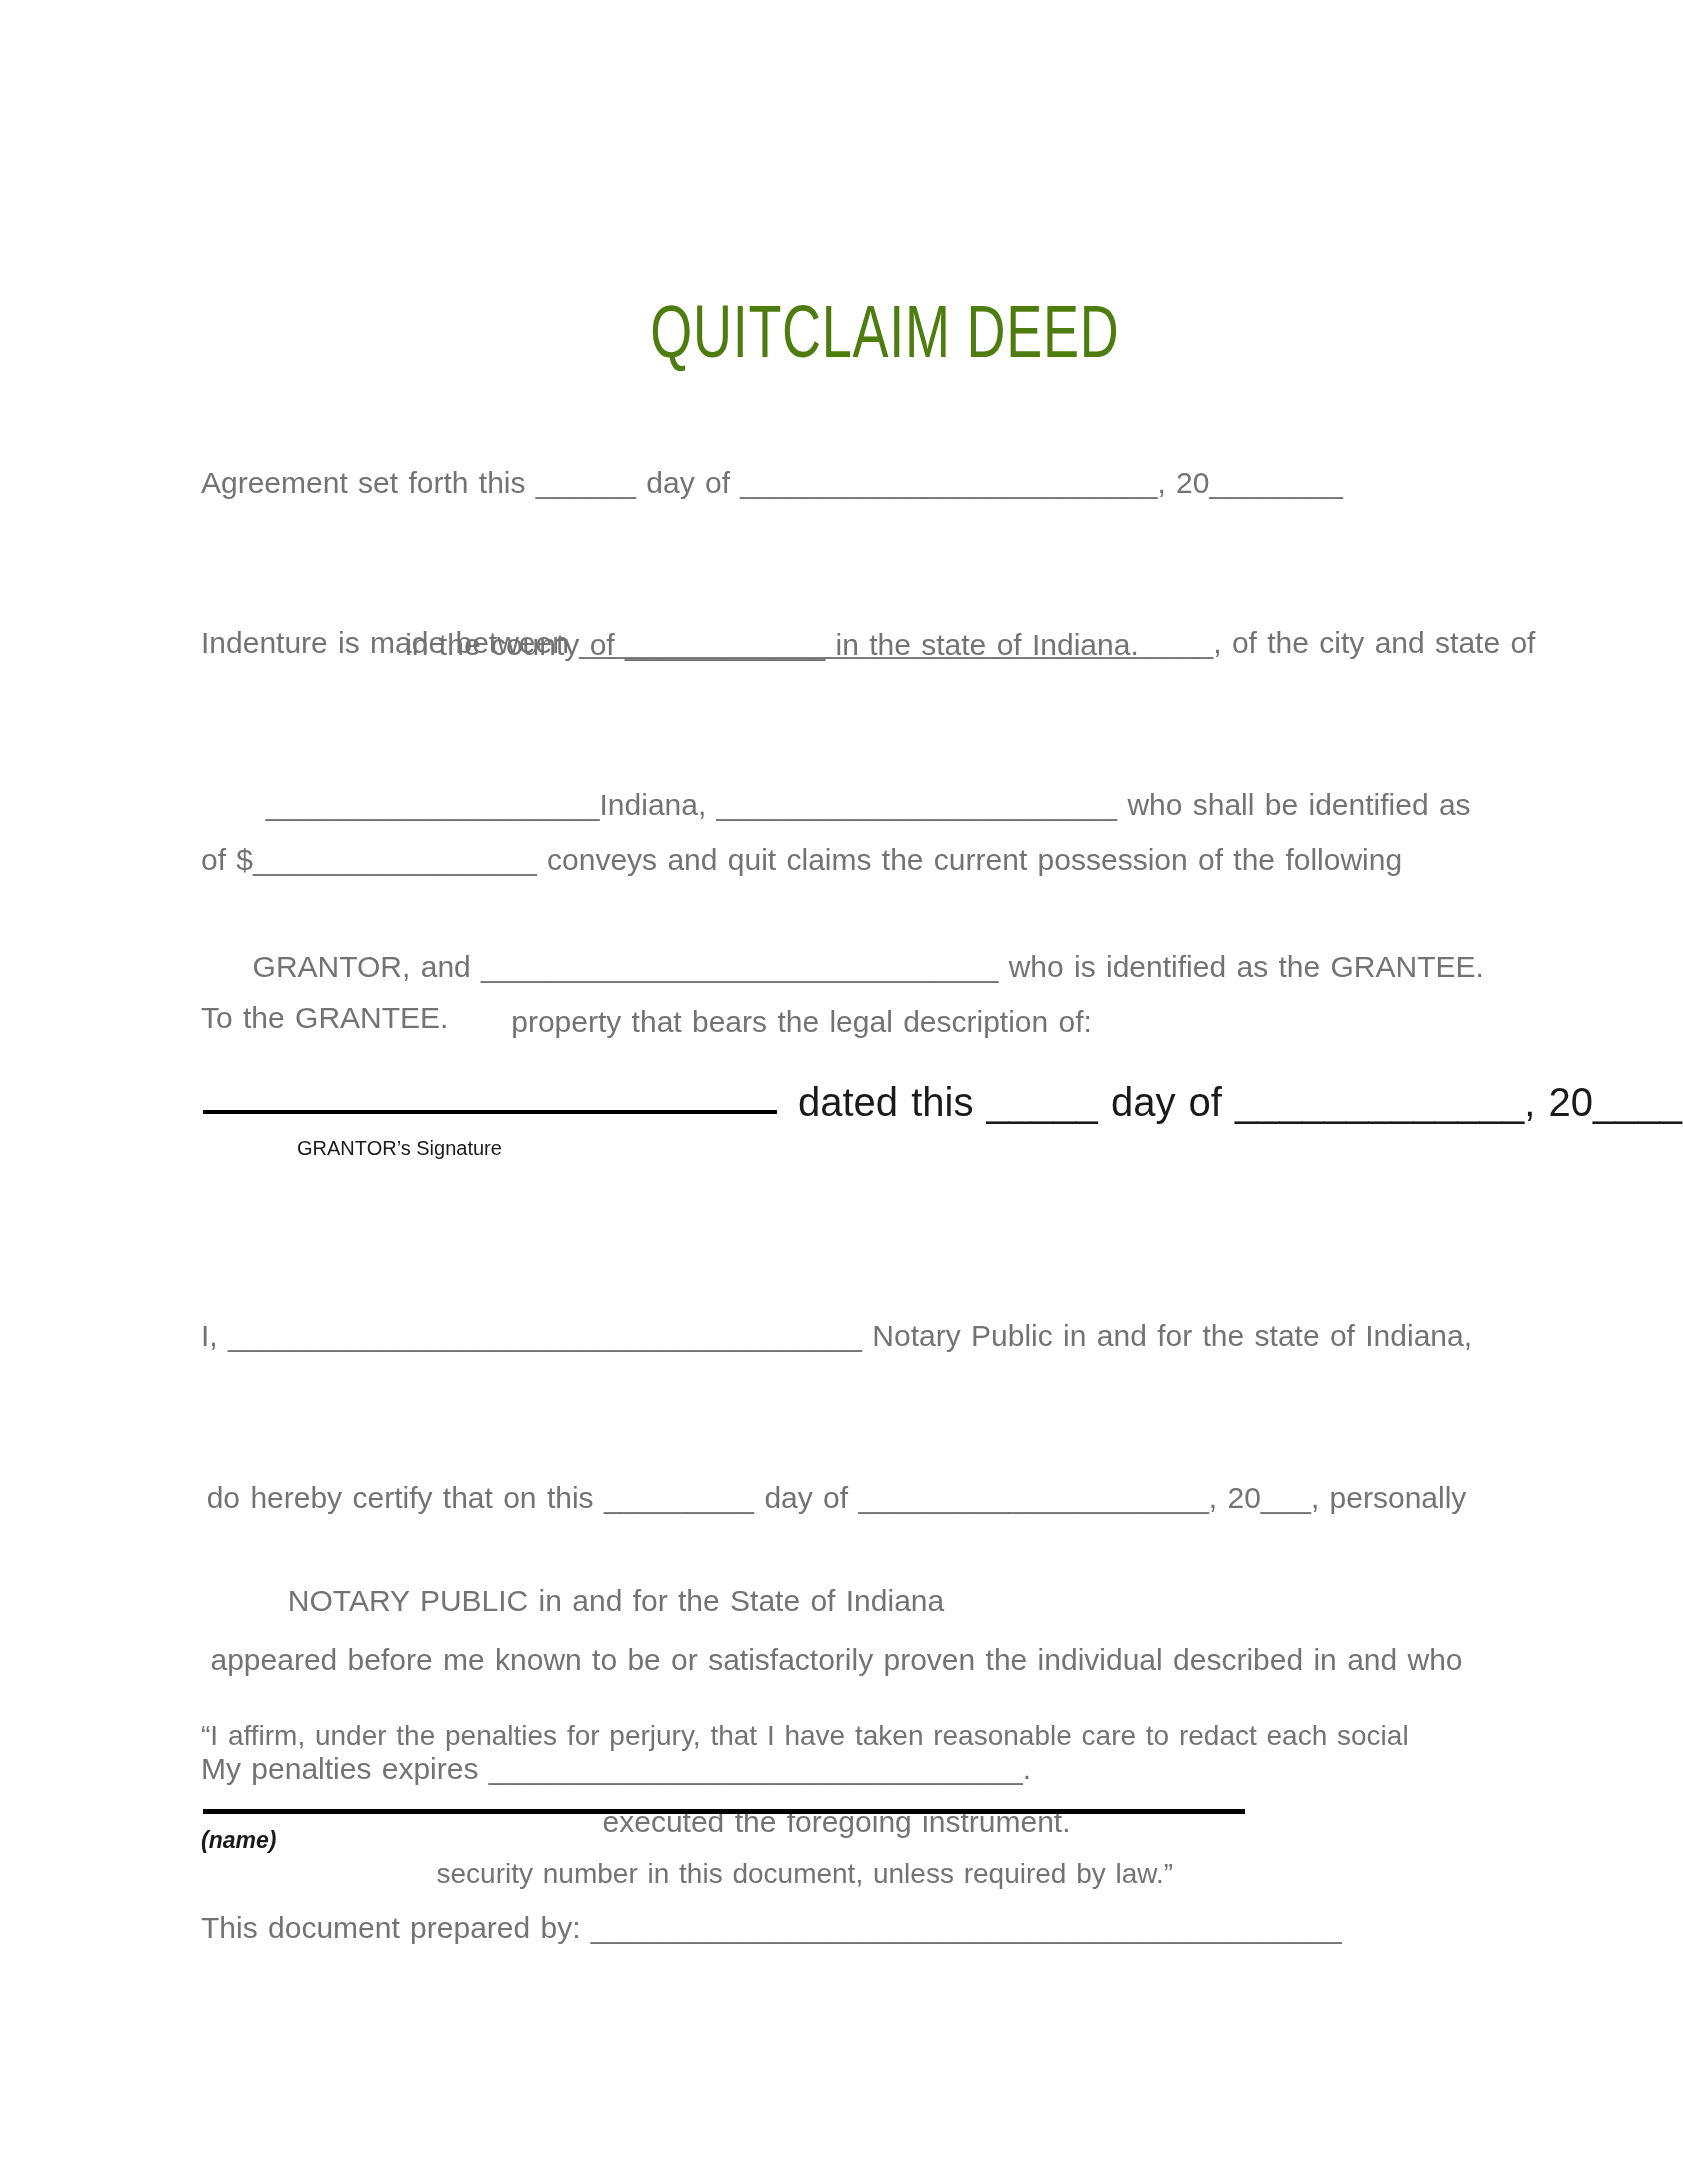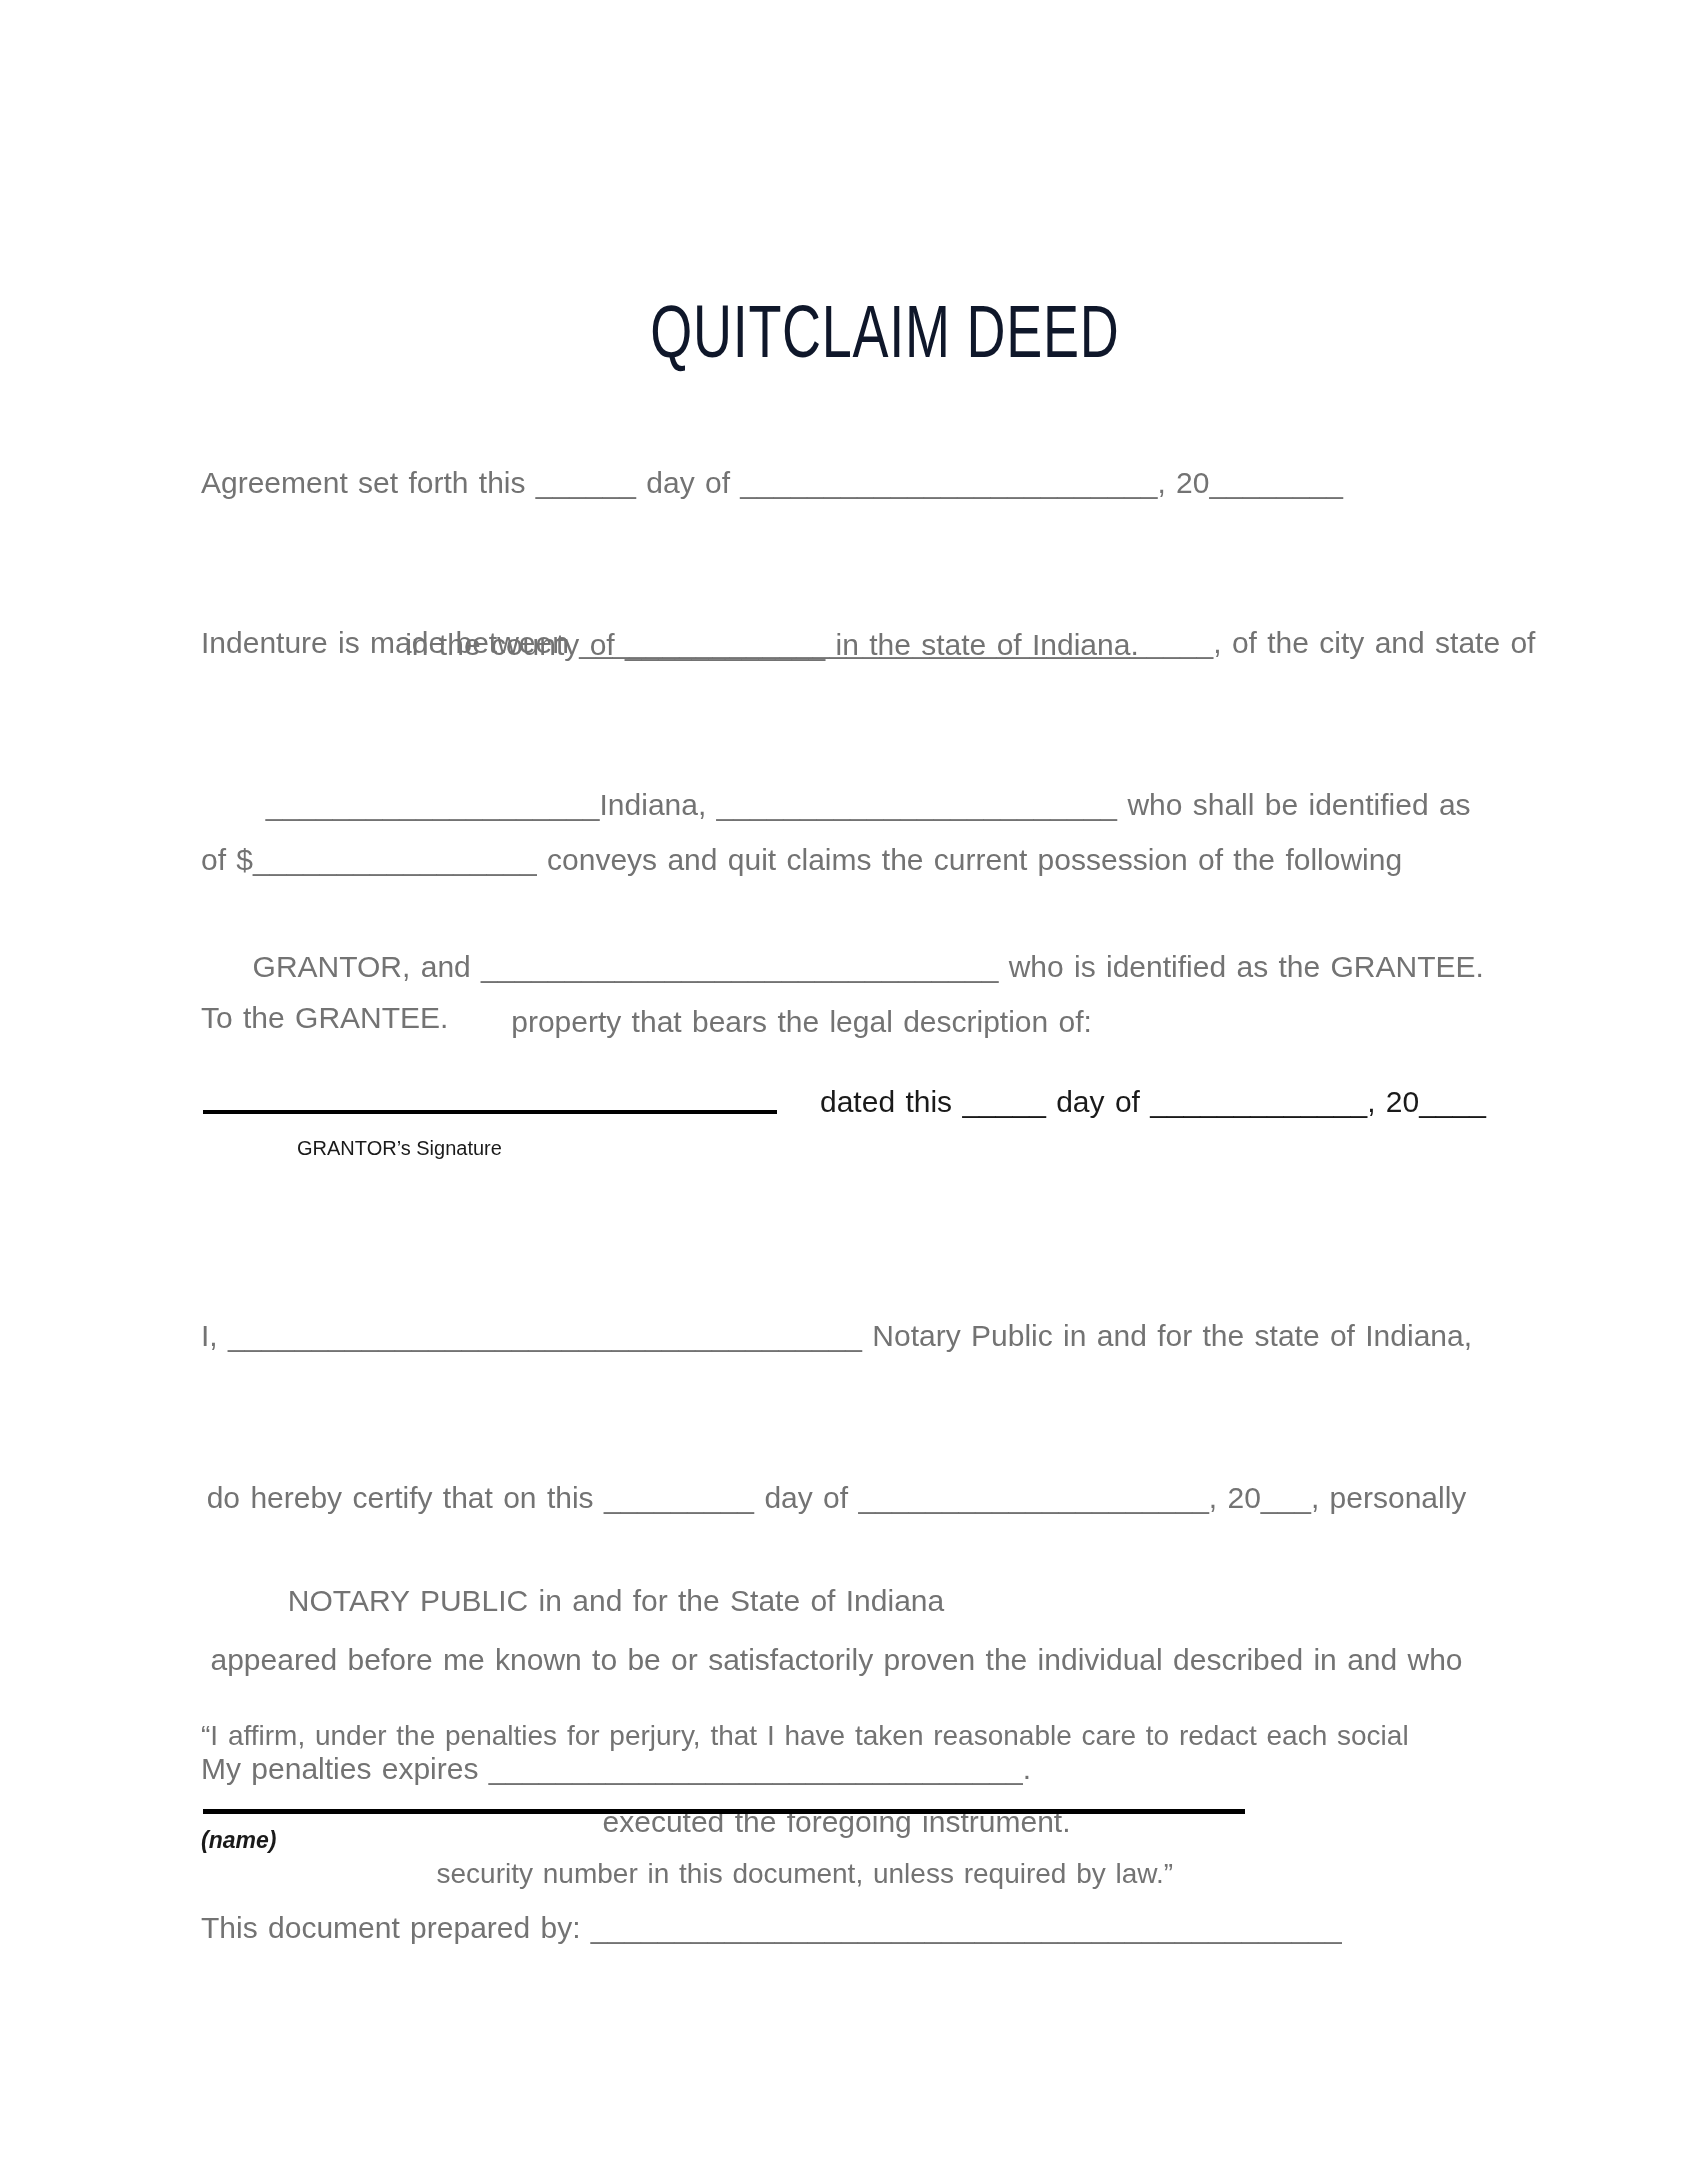--- a/index.html
+++ b/index.html
@@ -19,21 +19,21 @@
   .doc-title {
     position: absolute;
     top: 202px;
     left: 0;
     width: 1683px;
     text-align: center;
     font-size: 75px;
     font-weight: 400;
     letter-spacing: 1px;
     white-space: pre;
-    color: #0f172a;
+    color: #4d7c0f;
   }
   .doc-title .squeeze {
     display: inline-block;
     transform: scaleX(0.72);
     transform-origin: 50% 50%;
   }
   .para {
     position: absolute;
     left: 201px;
     font-size: 30px;
@@ -56,23 +56,23 @@
   .sig-rule {
     position: absolute;
     left: 203px;
     top: 1110px;
     width: 574px;
     height: 0;
     border-top: 4px solid #000000;
   }
   .sig-dated {
     position: absolute;
-    left: 820px;
+    left: 798px;
     top: 1085px;
-    font-size: 30px;
+    font-size: 40px;
     line-height: 34px;
     white-space: pre;
     word-spacing: 2px;
     text-align: center;
   }
   .sig-label {
     position: absolute;
     left: 297px;
     top: 1134px;
     font-size: 20px;

